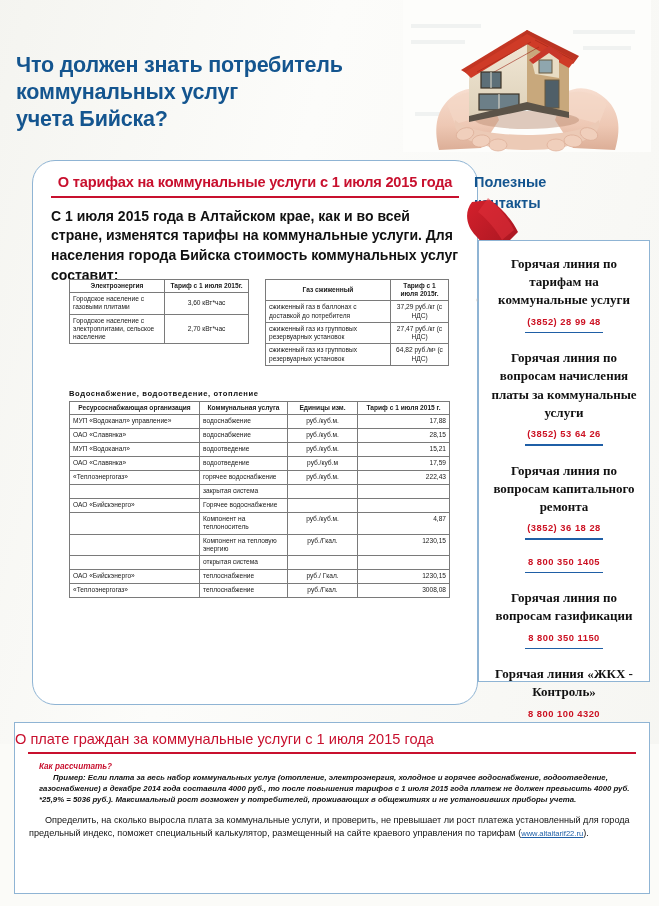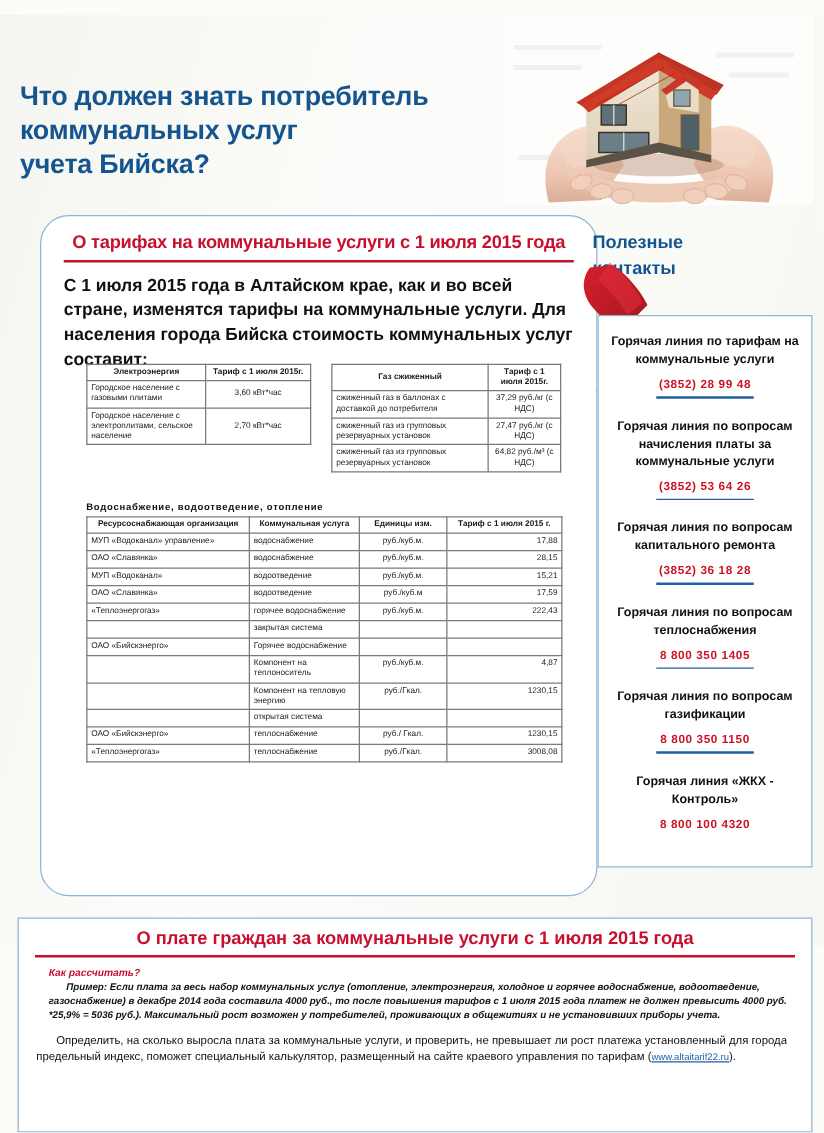--- a/index.html
+++ b/index.html
@@ -15,21 +15,20 @@
     overflow: hidden;
     position: relative;
   }
   .page {
     position: relative;
     width: 659px;
     height: 744px;
     background:
       linear-gradient(105deg, rgba(238,238,232,0.55) 0%, rgba(252,252,250,0.2) 40%, rgba(240,240,235,0.5) 100%),
       #fcfcfa;
-    margin-top: 12px;
   }
 
   
   .header {
     position: absolute;
     left: 0; top: 0;
     width: 659px; height: 152px;
   }
   .title {
     position: absolute;
@@ -162,24 +161,25 @@
   #contacts-card {
     left: 478px; top: 240px;
     width: 172px; height: 442px;
     padding: 0;
   }
   .contact {
     text-align: center;
     padding: 0 8px;
   }
   .contact .c-label {
-    font-size: 10px;
+    font-size: 13px;
     font-weight: bold;
     color: #111;
     line-height: 1.4;
+    font-family: Liberation Serif, serif;
   }
   .contact .c-phone {
     font-size: 9.4px;
     font-weight: bold;
     color: #cc1122;
     letter-spacing: 0.5px;
     margin-top: 6px;
   }
   .contact .c-rule {
     width: 78px;
@@ -188,22 +188,22 @@
     margin: 5px auto 0 auto;
   }
 
   
   #payment-card {
     left: 14px; top: 722px;
     width: 636px; height: 172px;
   }
   .pay-head {
     color: #c8102e;
-    font-weight: bold;
-    text-align: center;
+    font-weight: normal;
+    text-align: left;
     font-size: 14.6px;
     margin-top: 8px;
   }
   .pay-rule {
     width: 96%;
     height: 1.6px;
     background: #c8102e;
     margin: 5px auto 0 auto;
   }
   .pay-lead {
@@ -510,21 +510,20 @@
           <div class="c-label">Горячая линия по вопросам начисления платы за коммунальные услуги</div>
           <div class="c-phone">(3852) 53 64 26</div>
           <div class="c-rule"></div>
         </div>
         <div class="contact" style="margin-top: 16px;">
           <div class="c-label">Горячая линия по вопросам капитального ремонта</div>
           <div class="c-phone">(3852) 36 18 28</div>
           <div class="c-rule"></div>
         </div>
         <div class="contact" style="margin-top: 16px;">
-          <div class="c-label">Горячая линия по вопросам теплоснабжения</div>
           <div class="c-phone">8 800 350 1405</div>
           <div class="c-rule"></div>
         </div>
         <div class="contact" style="margin-top: 16px;">
           <div class="c-label">Горячая линия по вопросам газификации</div>
           <div class="c-phone">8 800 350 1150</div>
           <div class="c-rule"></div>
         </div>
         <div class="contact no-rule" style="margin-top: 16px;">
           <div class="c-label">Горячая линия «ЖКХ - Контроль»</div>

